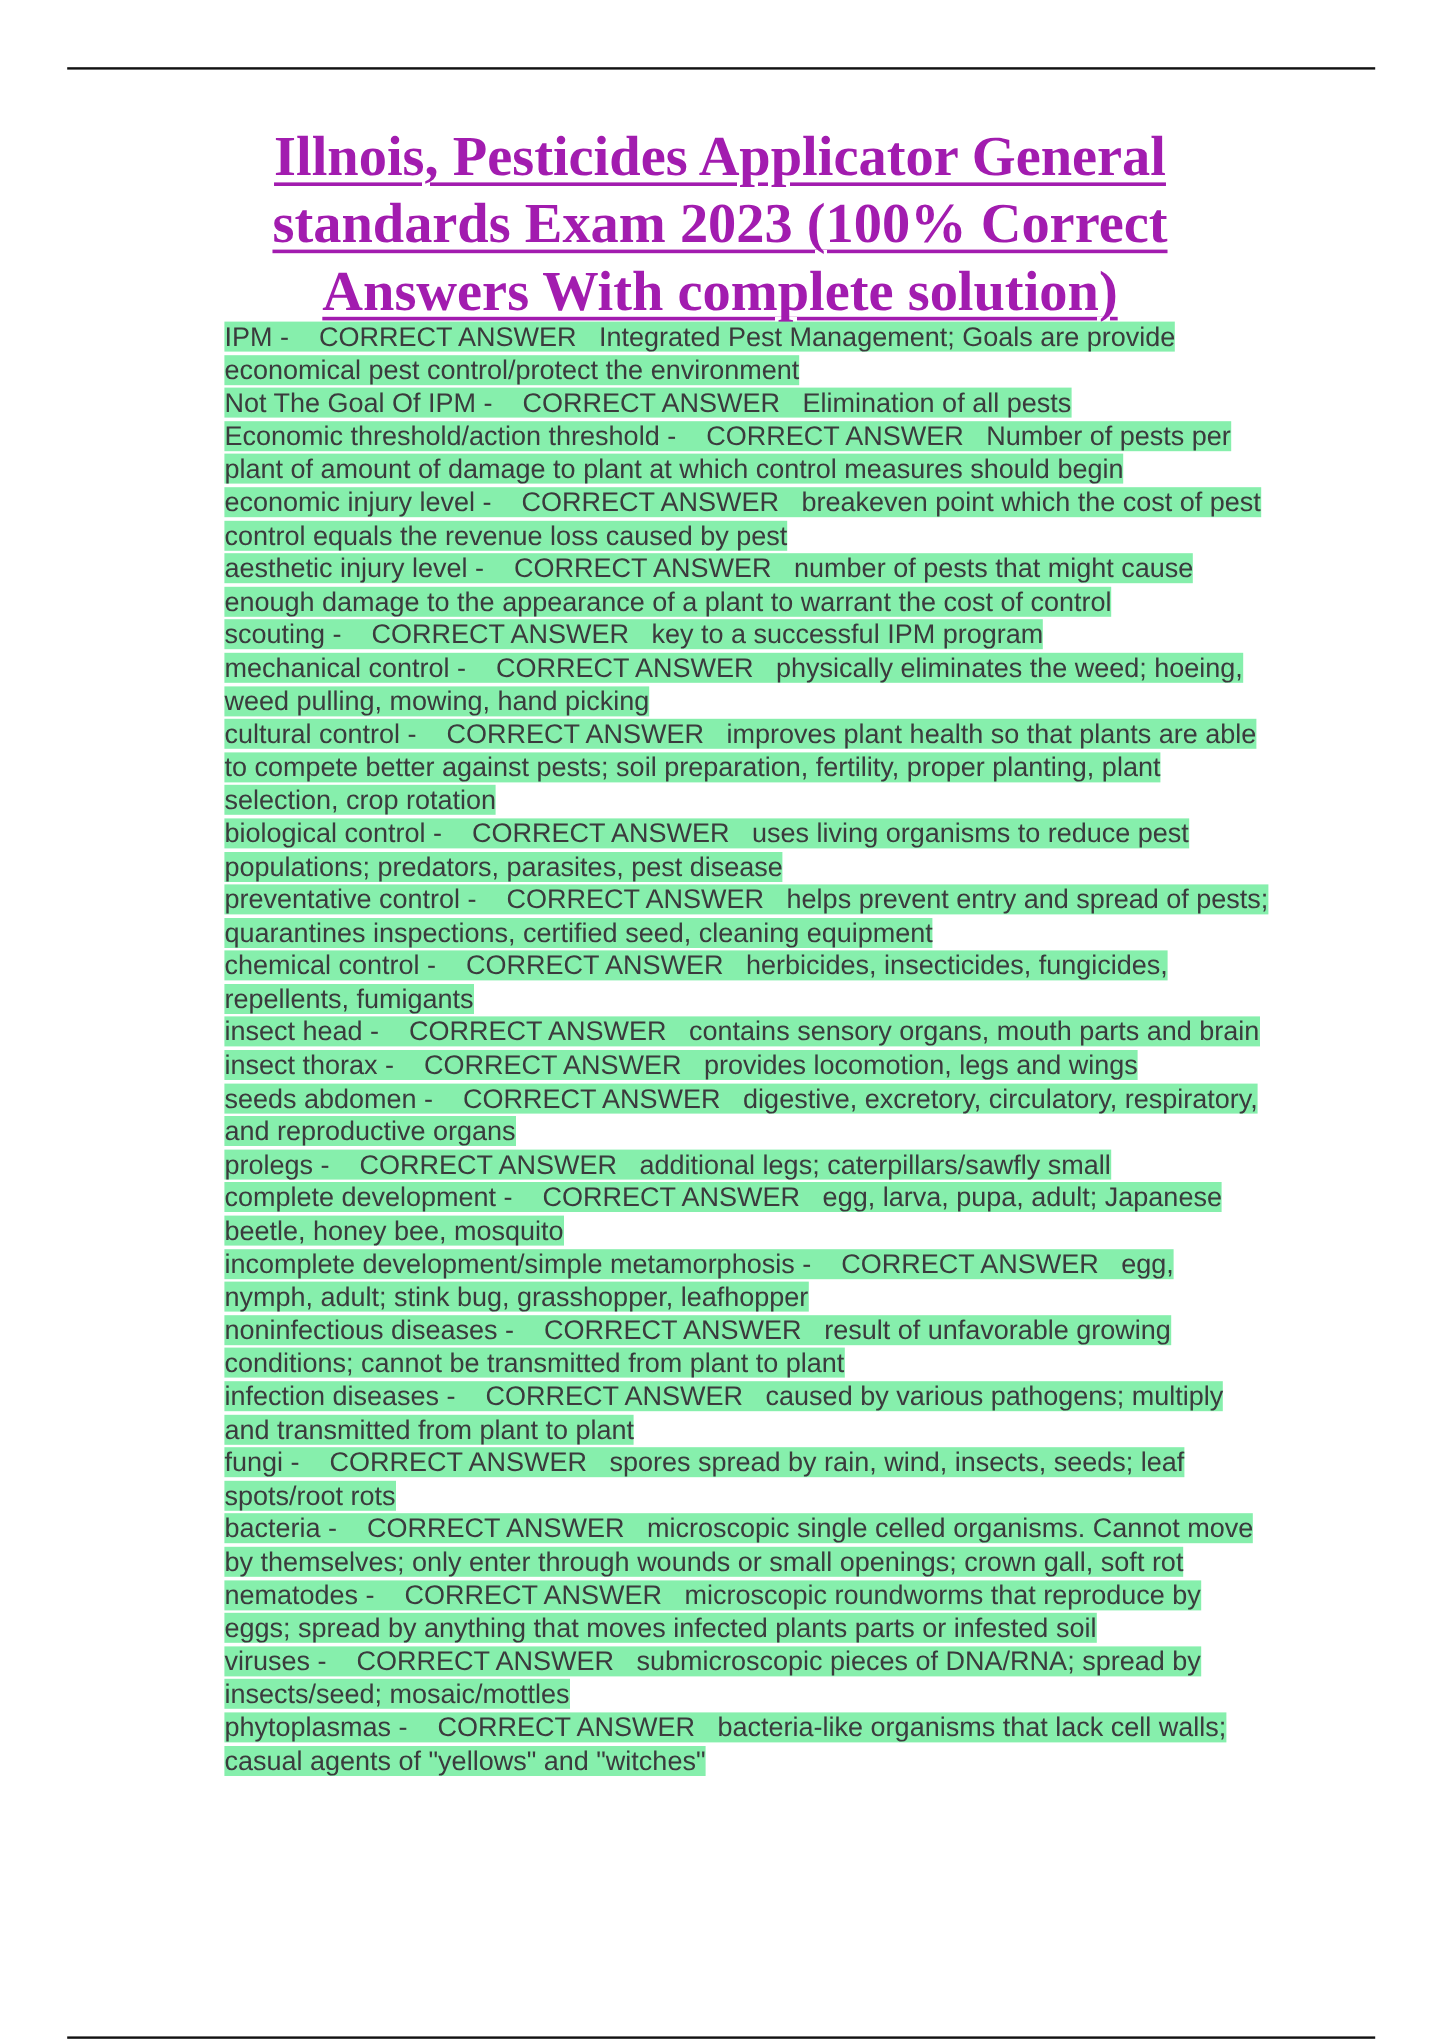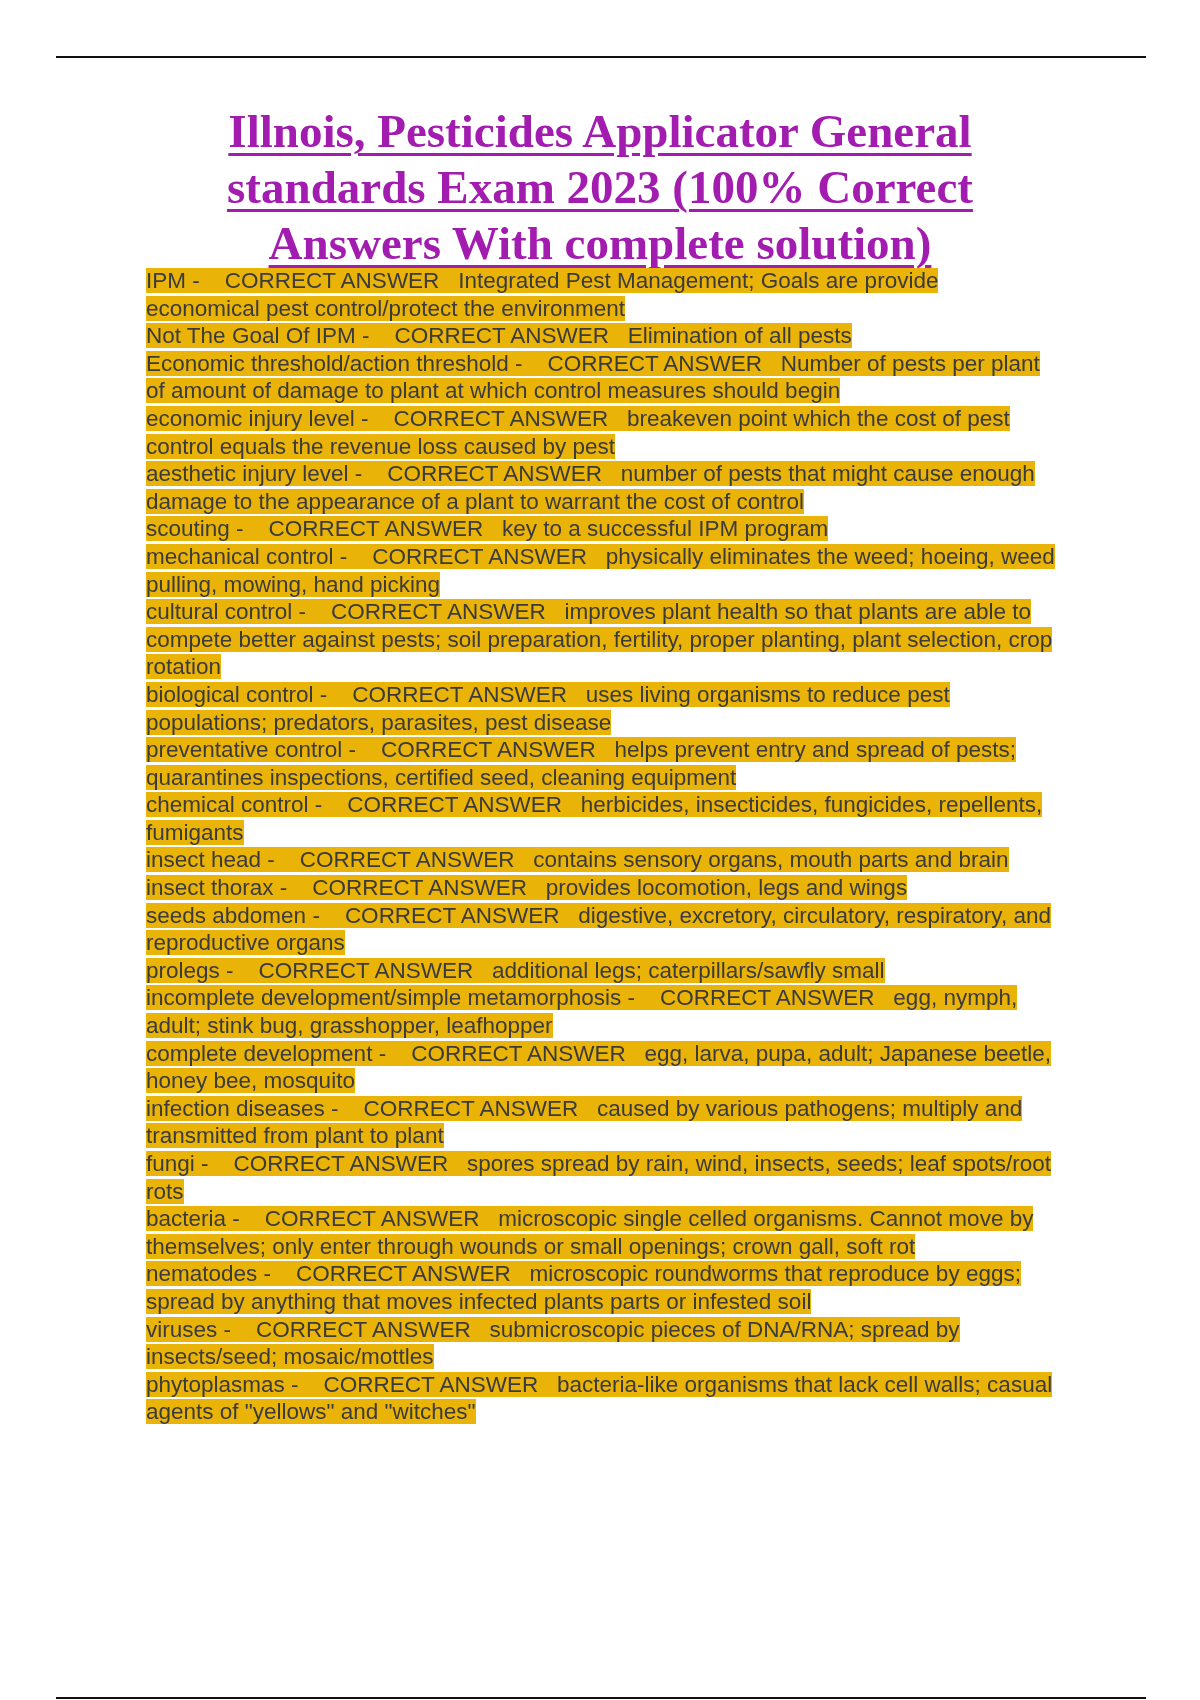--- a/index.html
+++ b/index.html
@@ -49,22 +49,23 @@
     width: 912px;
     font-family: "Liberation Sans", "DejaVu Sans", sans-serif;
     font-size: 22.5px;
     line-height: 27.6px;
     color: #3b3b3d;
   }
   .qa {
     margin: 0;
   }
   .qa .hl {
-    background: #eab308;
+    background: #86efac;
     box-decoration-break: clone;
+    margin-left: 41px;
     -webkit-box-decoration-break: clone;
   }
   .sep { white-space: pre; }
 </style>
 </head>
 <body>
 
 <div class="rule top"></div>
 
 <h1 class="title">
@@ -82,22 +83,23 @@
     <p class="qa"><span class="hl"><span>scouting</span><span class="sep"> -    </span><span>CORRECT ANSWER</span><span class="sep">   </span><span>key to a successful IPM program</span></span></p>
     <p class="qa"><span class="hl"><span>mechanical control</span><span class="sep"> -    </span><span>CORRECT ANSWER</span><span class="sep">   </span><span>physically eliminates the weed; hoeing, weed pulling, mowing, hand picking</span></span></p>
     <p class="qa"><span class="hl"><span>cultural control</span><span class="sep"> -    </span><span>CORRECT ANSWER</span><span class="sep">   </span><span>improves plant health so that plants are able to compete better against pests; soil preparation, fertility, proper planting, plant selection, crop rotation</span></span></p>
     <p class="qa"><span class="hl"><span>biological control</span><span class="sep"> -    </span><span>CORRECT ANSWER</span><span class="sep">   </span><span>uses living organisms to reduce pest populations; predators, parasites, pest disease</span></span></p>
     <p class="qa"><span class="hl"><span>preventative control</span><span class="sep"> -    </span><span>CORRECT ANSWER</span><span class="sep">   </span><span>helps prevent entry and spread of pests; quarantines inspections, certified seed, cleaning equipment</span></span></p>
     <p class="qa"><span class="hl"><span>chemical control</span><span class="sep"> -    </span><span>CORRECT ANSWER</span><span class="sep">   </span><span>herbicides, insecticides, fungicides, repellents, fumigants</span></span></p>
     <p class="qa"><span class="hl"><span>insect head</span><span class="sep"> -    </span><span>CORRECT ANSWER</span><span class="sep">   </span><span>contains sensory organs, mouth parts and brain</span></span></p>
     <p class="qa"><span class="hl"><span>insect thorax</span><span class="sep"> -    </span><span>CORRECT ANSWER</span><span class="sep">   </span><span>provides locomotion, legs and wings</span></span></p>
     <p class="qa"><span class="hl"><span>seeds abdomen</span><span class="sep"> -    </span><span>CORRECT ANSWER</span><span class="sep">   </span><span>digestive, excretory, circulatory, respiratory, and reproductive organs</span></span></p>
     <p class="qa"><span class="hl"><span>prolegs</span><span class="sep"> -    </span><span>CORRECT ANSWER</span><span class="sep">   </span><span>additional legs; caterpillars/sawfly small</span></span></p>
+    <p class="qa"><span class="hl"><span>complete development</span><span class="sep"> -    </span><span>CORRECT ANSWER</span><span class="sep">   </span><span>egg, larva, pupa, adult; Japanese beetle, honey bee, mosquito</span></span></p>
     <p class="qa"><span class="hl"><span>incomplete development/simple metamorphosis</span><span class="sep"> -    </span><span>CORRECT ANSWER</span><span class="sep">   </span><span>egg, nymph, adult; stink bug, grasshopper, leafhopper</span></span></p>
-    <p class="qa"><span class="hl"><span>complete development</span><span class="sep"> -    </span><span>CORRECT ANSWER</span><span class="sep">   </span><span>egg, larva, pupa, adult; Japanese beetle, honey bee, mosquito</span></span></p>
+    <p class="qa"><span class="hl"><span>noninfectious diseases</span><span class="sep"> -    </span><span>CORRECT ANSWER</span><span class="sep">   </span><span>result of unfavorable growing conditions; cannot be transmitted from plant to plant</span></span></p>
     <p class="qa"><span class="hl"><span>infection diseases</span><span class="sep"> -    </span><span>CORRECT ANSWER</span><span class="sep">   </span><span>caused by various pathogens; multiply and transmitted from plant to plant</span></span></p>
     <p class="qa"><span class="hl"><span>fungi</span><span class="sep"> -    </span><span>CORRECT ANSWER</span><span class="sep">   </span><span>spores spread by rain, wind, insects, seeds; leaf spots/root rots</span></span></p>
     <p class="qa"><span class="hl"><span>bacteria</span><span class="sep"> -    </span><span>CORRECT ANSWER</span><span class="sep">   </span><span>microscopic single celled organisms. Cannot move by themselves; only enter through wounds or small openings; crown gall, soft rot</span></span></p>
     <p class="qa"><span class="hl"><span>nematodes</span><span class="sep"> -    </span><span>CORRECT ANSWER</span><span class="sep">   </span><span>microscopic roundworms that reproduce by eggs; spread by anything that moves infected plants parts or infested soil</span></span></p>
     <p class="qa"><span class="hl"><span>viruses</span><span class="sep"> -    </span><span>CORRECT ANSWER</span><span class="sep">   </span><span>submicroscopic pieces of DNA/RNA; spread by insects/seed; mosaic/mottles</span></span></p>
     <p class="qa"><span class="hl"><span>phytoplasmas</span><span class="sep"> -    </span><span>CORRECT ANSWER</span><span class="sep">   </span><span>bacteria-like organisms that lack cell walls; casual agents of "yellows" and "witches"</span></span></p>
   </div>
 
 <div class="rule bottom"></div>
 

